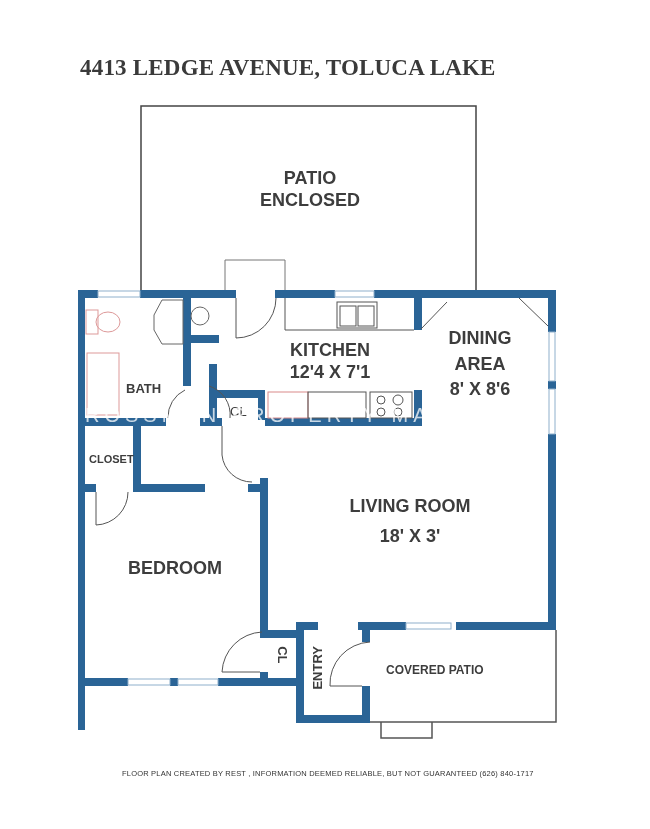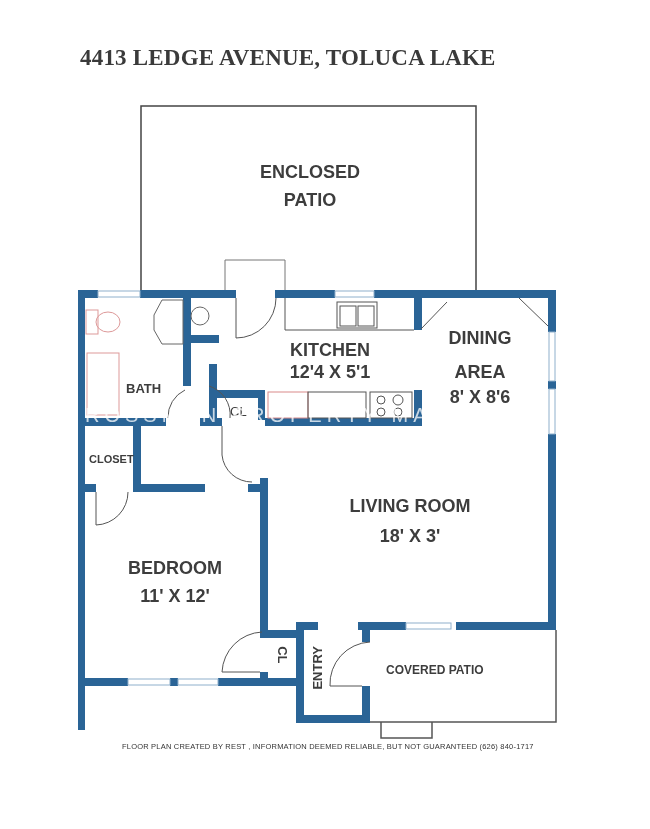--- a/index.html
+++ b/index.html
@@ -1,38 +1,38 @@
 <!DOCTYPE html>
 <html><head>
   <meta charset="utf-8">
   <style>
     html, body { margin: 0; padding: 0; background: #ffffff; }
     body { width: 650px; height: 829px; position: relative; overflow: hidden; font-family: "Liberation Sans", sans-serif; }
     .title {
-      position: absolute; left: 80px; top: 45px; width: 460px;
+      position: absolute; left: 80px; top: 55px; width: 460px;
       font-family: "Liberation Serif", serif; font-weight: bold; font-size: 23px;
       color: #3a3a3a; letter-spacing: 0.2px; white-space: nowrap;
     }
     svg.plan { position: absolute; left: 0; top: 0; }
     .label {
       position: absolute; font-family: "Liberation Sans", sans-serif; font-weight: bold;
       color: #3d3d3d; text-align: center; white-space: nowrap; line-height: 1.2;
     }
     .lg { font-size: 18px; }
     .md { font-size: 12px; }
     .sm { font-size: 13px; }
     .xs { font-size: 11px; }
     .vert { transform: rotate(-90deg); transform-origin: center center; }
     .vert-cw { transform: rotate(90deg); transform-origin: center center; }
     .watermark {
       position: absolute; left: 85px; top: 404px; font-size: 20px; letter-spacing: 5px;
       color: rgba(255,255,255,0.75); font-family: "Liberation Sans", sans-serif; white-space: nowrap;
     }
     .footer {
-      position: absolute; left: 122px; top: 742px; font-size: 7.5px; color: #333;
+      position: absolute; left: 122px; top: 769px; font-size: 7.5px; color: #333;
       font-family: "Liberation Sans", sans-serif; white-space: nowrap; letter-spacing: 0.2px;
     }
   </style>
 </head>
 <body>
 
 <div class="title">4413 LEDGE AVENUE, TOLUCA LAKE</div>
 
 <svg class="plan" width="650" height="829" viewBox="0 0 650 829" xmlns="http://www.w3.org/2000/svg">
 
@@ -145,49 +145,48 @@
   <g fill="none" stroke="#666" stroke-width="1">
     <rect x="86" y="310" width="12" height="24" stroke="#d99"></rect>
     <ellipse cx="108" cy="322" rx="12" ry="10" stroke="#d99"></ellipse>
     <rect x="87" y="353" width="32" height="62" stroke="#d99"></rect>
     <polygon points="162,300 183,300 183,344 162,344 154,330 154,315"></polygon>
     <circle cx="200" cy="316" r="9"></circle>
   </g>
 </svg>
 
 <div class="label lg" style="left:230px;top:162px;width:160px;">
+  <div style="margin-top:6px;">PATIO</div>
   <div>ENCLOSED</div>
-  <div style="margin-top:6px;">PATIO</div>
 </div>
 
 <div class="label sm" style="left:126px;top:381px;text-align:right;">BATH</div>
 
 <div class="label lg" style="left:265px;top:340px;width:130px;">
   <div>KITCHEN</div>
-  <div style="font-weight:normal;font-weight:bold;">12'4 X 5'1</div>
+  <div style="font-weight:normal;font-weight:bold;">12'4 X 7'1</div>
 </div>
 
 <div class="label lg" style="left:430px;top:328px;width:100px;text-align:center;">
   <div>DINING</div>
-  <div style="margin-top:12px;">AREA</div>
+  <div style="margin-top:4px;">AREA</div>
   <div style="margin-top:4px;">8' X 8'6</div>
 </div>
 
 <div class="label sm" style="left:230px;top:404px;font-weight:normal;">CL</div>
 
 <div class="label xs" style="left:89px;top:453px;text-align:center;">CLOSET</div>
 
 <div class="label lg" style="left:330px;top:496px;width:160px;">
   <div>LIVING ROOM</div>
   <div style="margin-top:8px;">18' X 3'</div>
 </div>
 
 <div class="label lg" style="left:110px;top:558px;width:130px;">
   <div>BEDROOM</div>
-  <div style="margin-top:6px;">11' X 12'</div>
 </div>
 
 <div class="label sm vert-cw" style="left:270px;top:647px;width:24px;">CL</div>
 
 <div class="label sm vert" style="left:288px;top:660px;width:60px;">ENTRY</div>
 
 <div class="label md" style="left:386px;top:663px;">COVERED PATIO</div>
 
 <div class="watermark">ROSSMAN PROPERTY MA</div>
 

